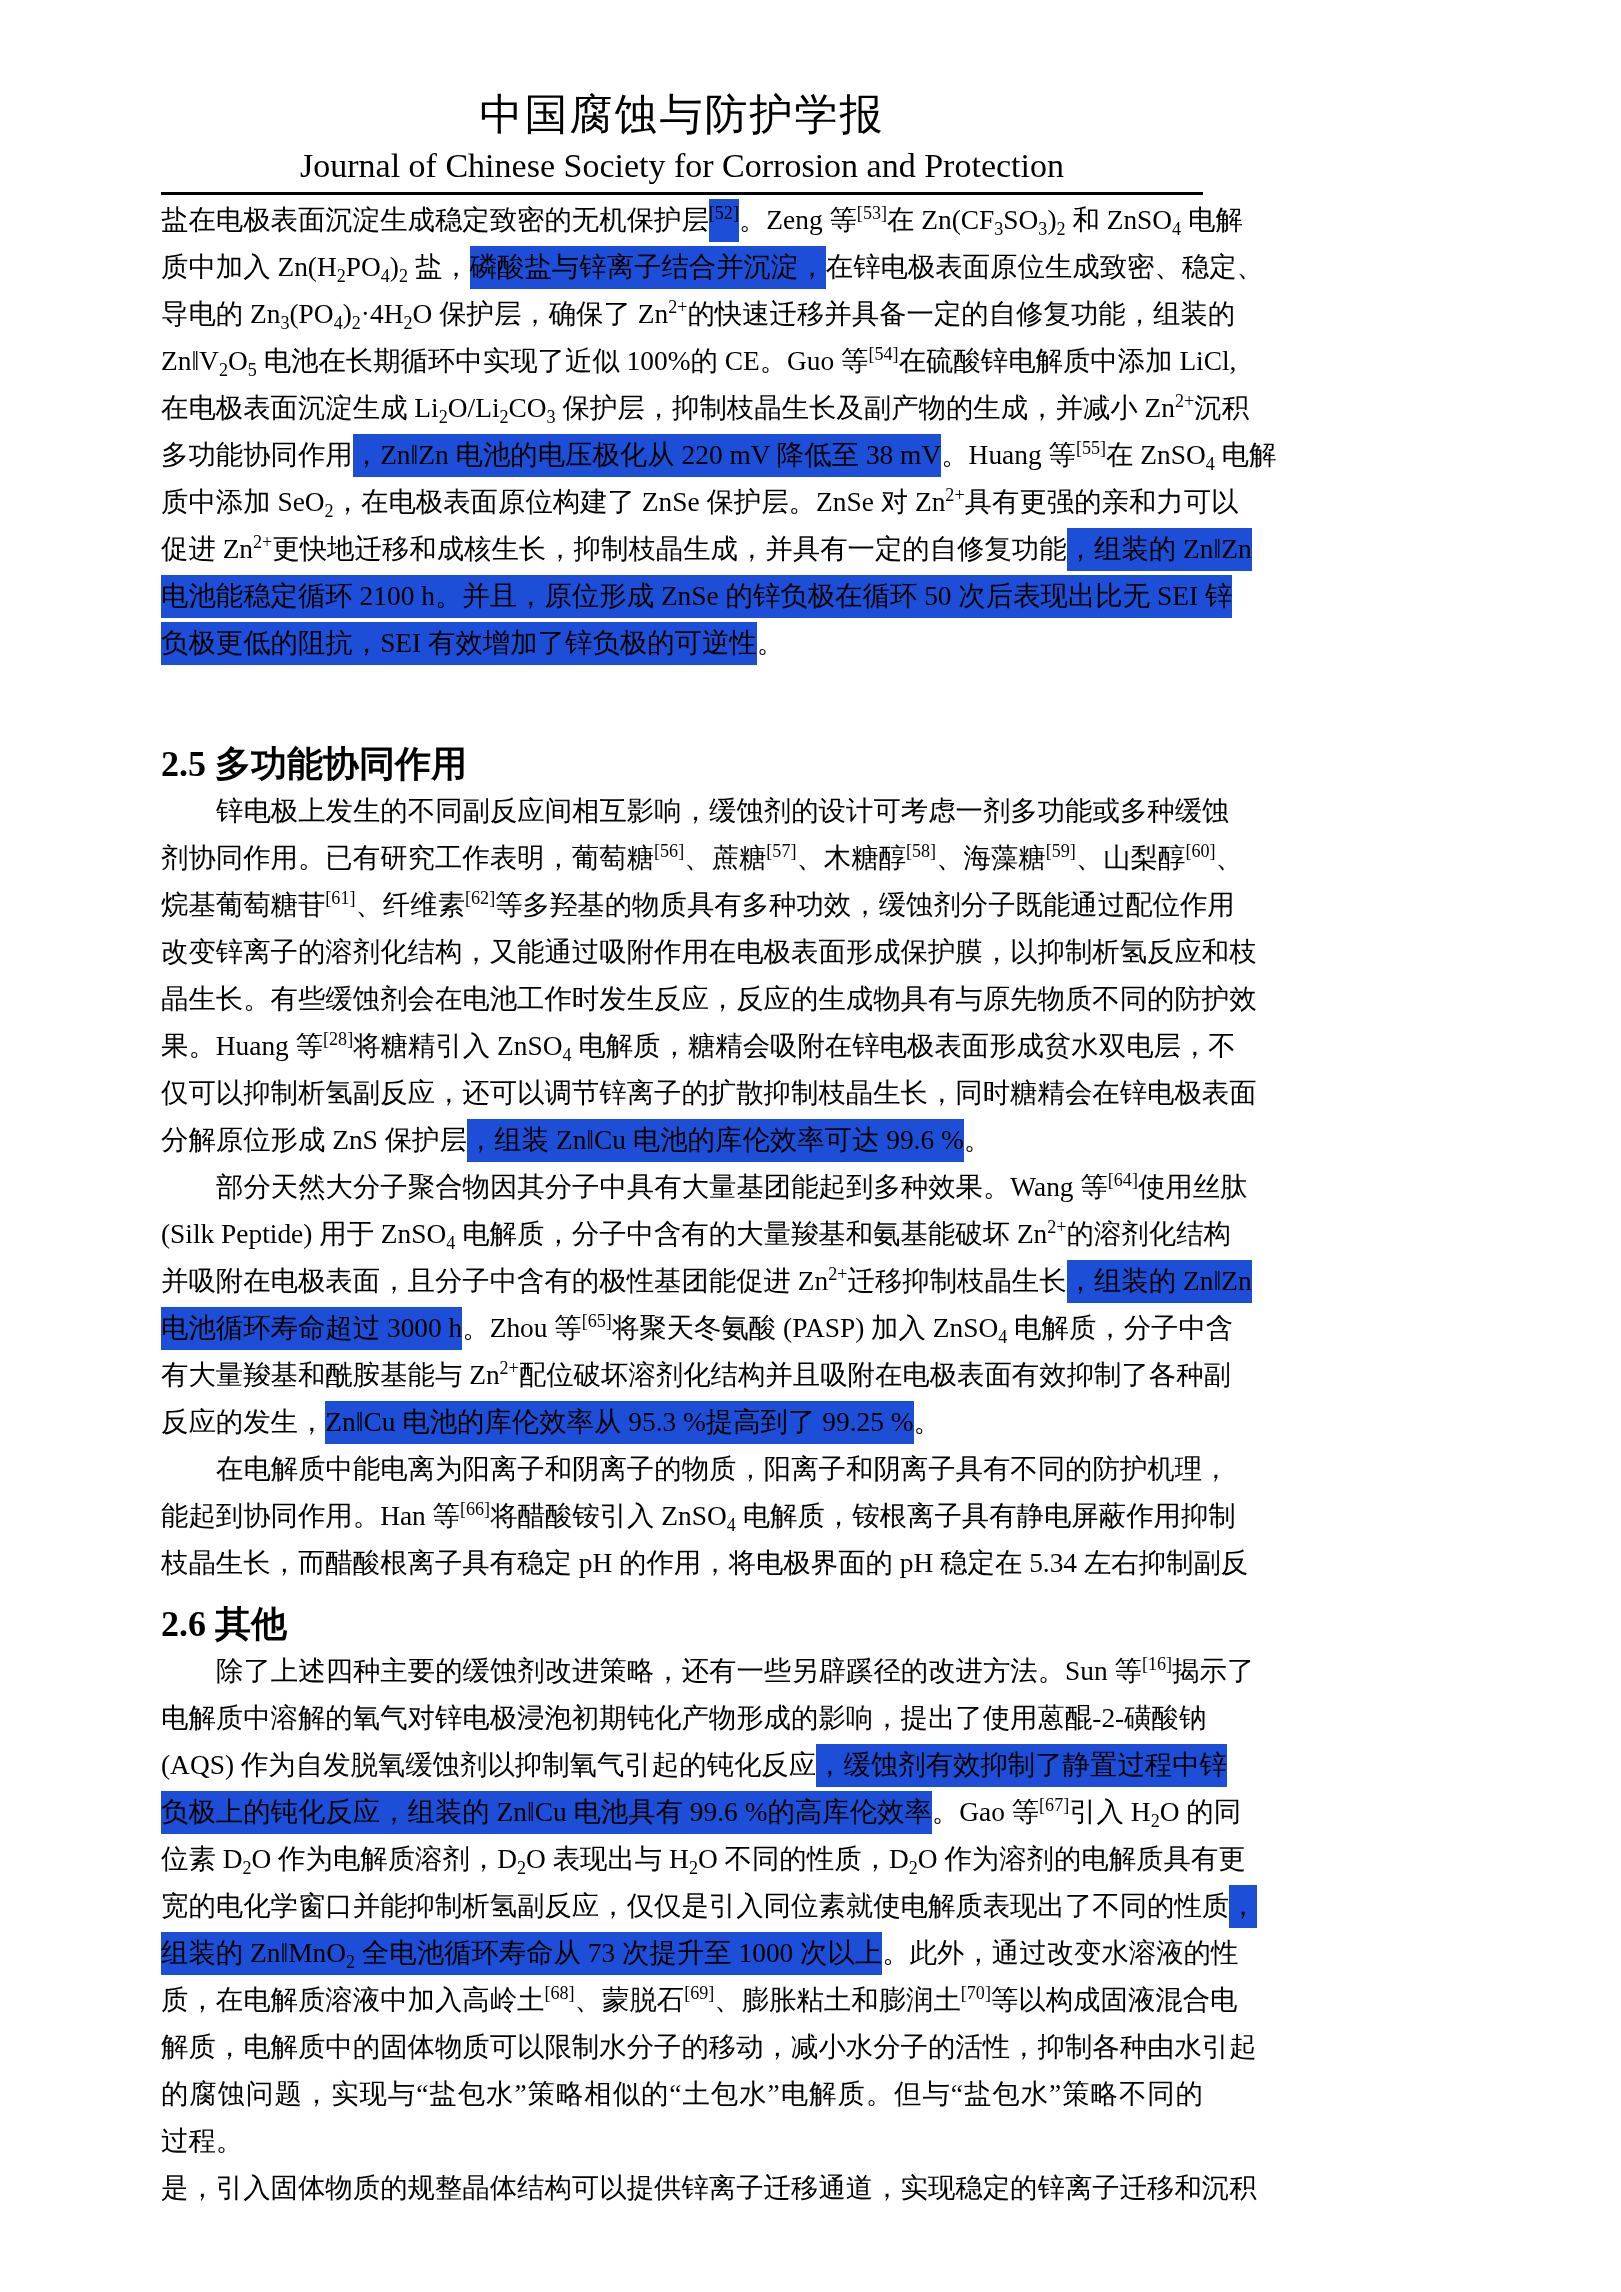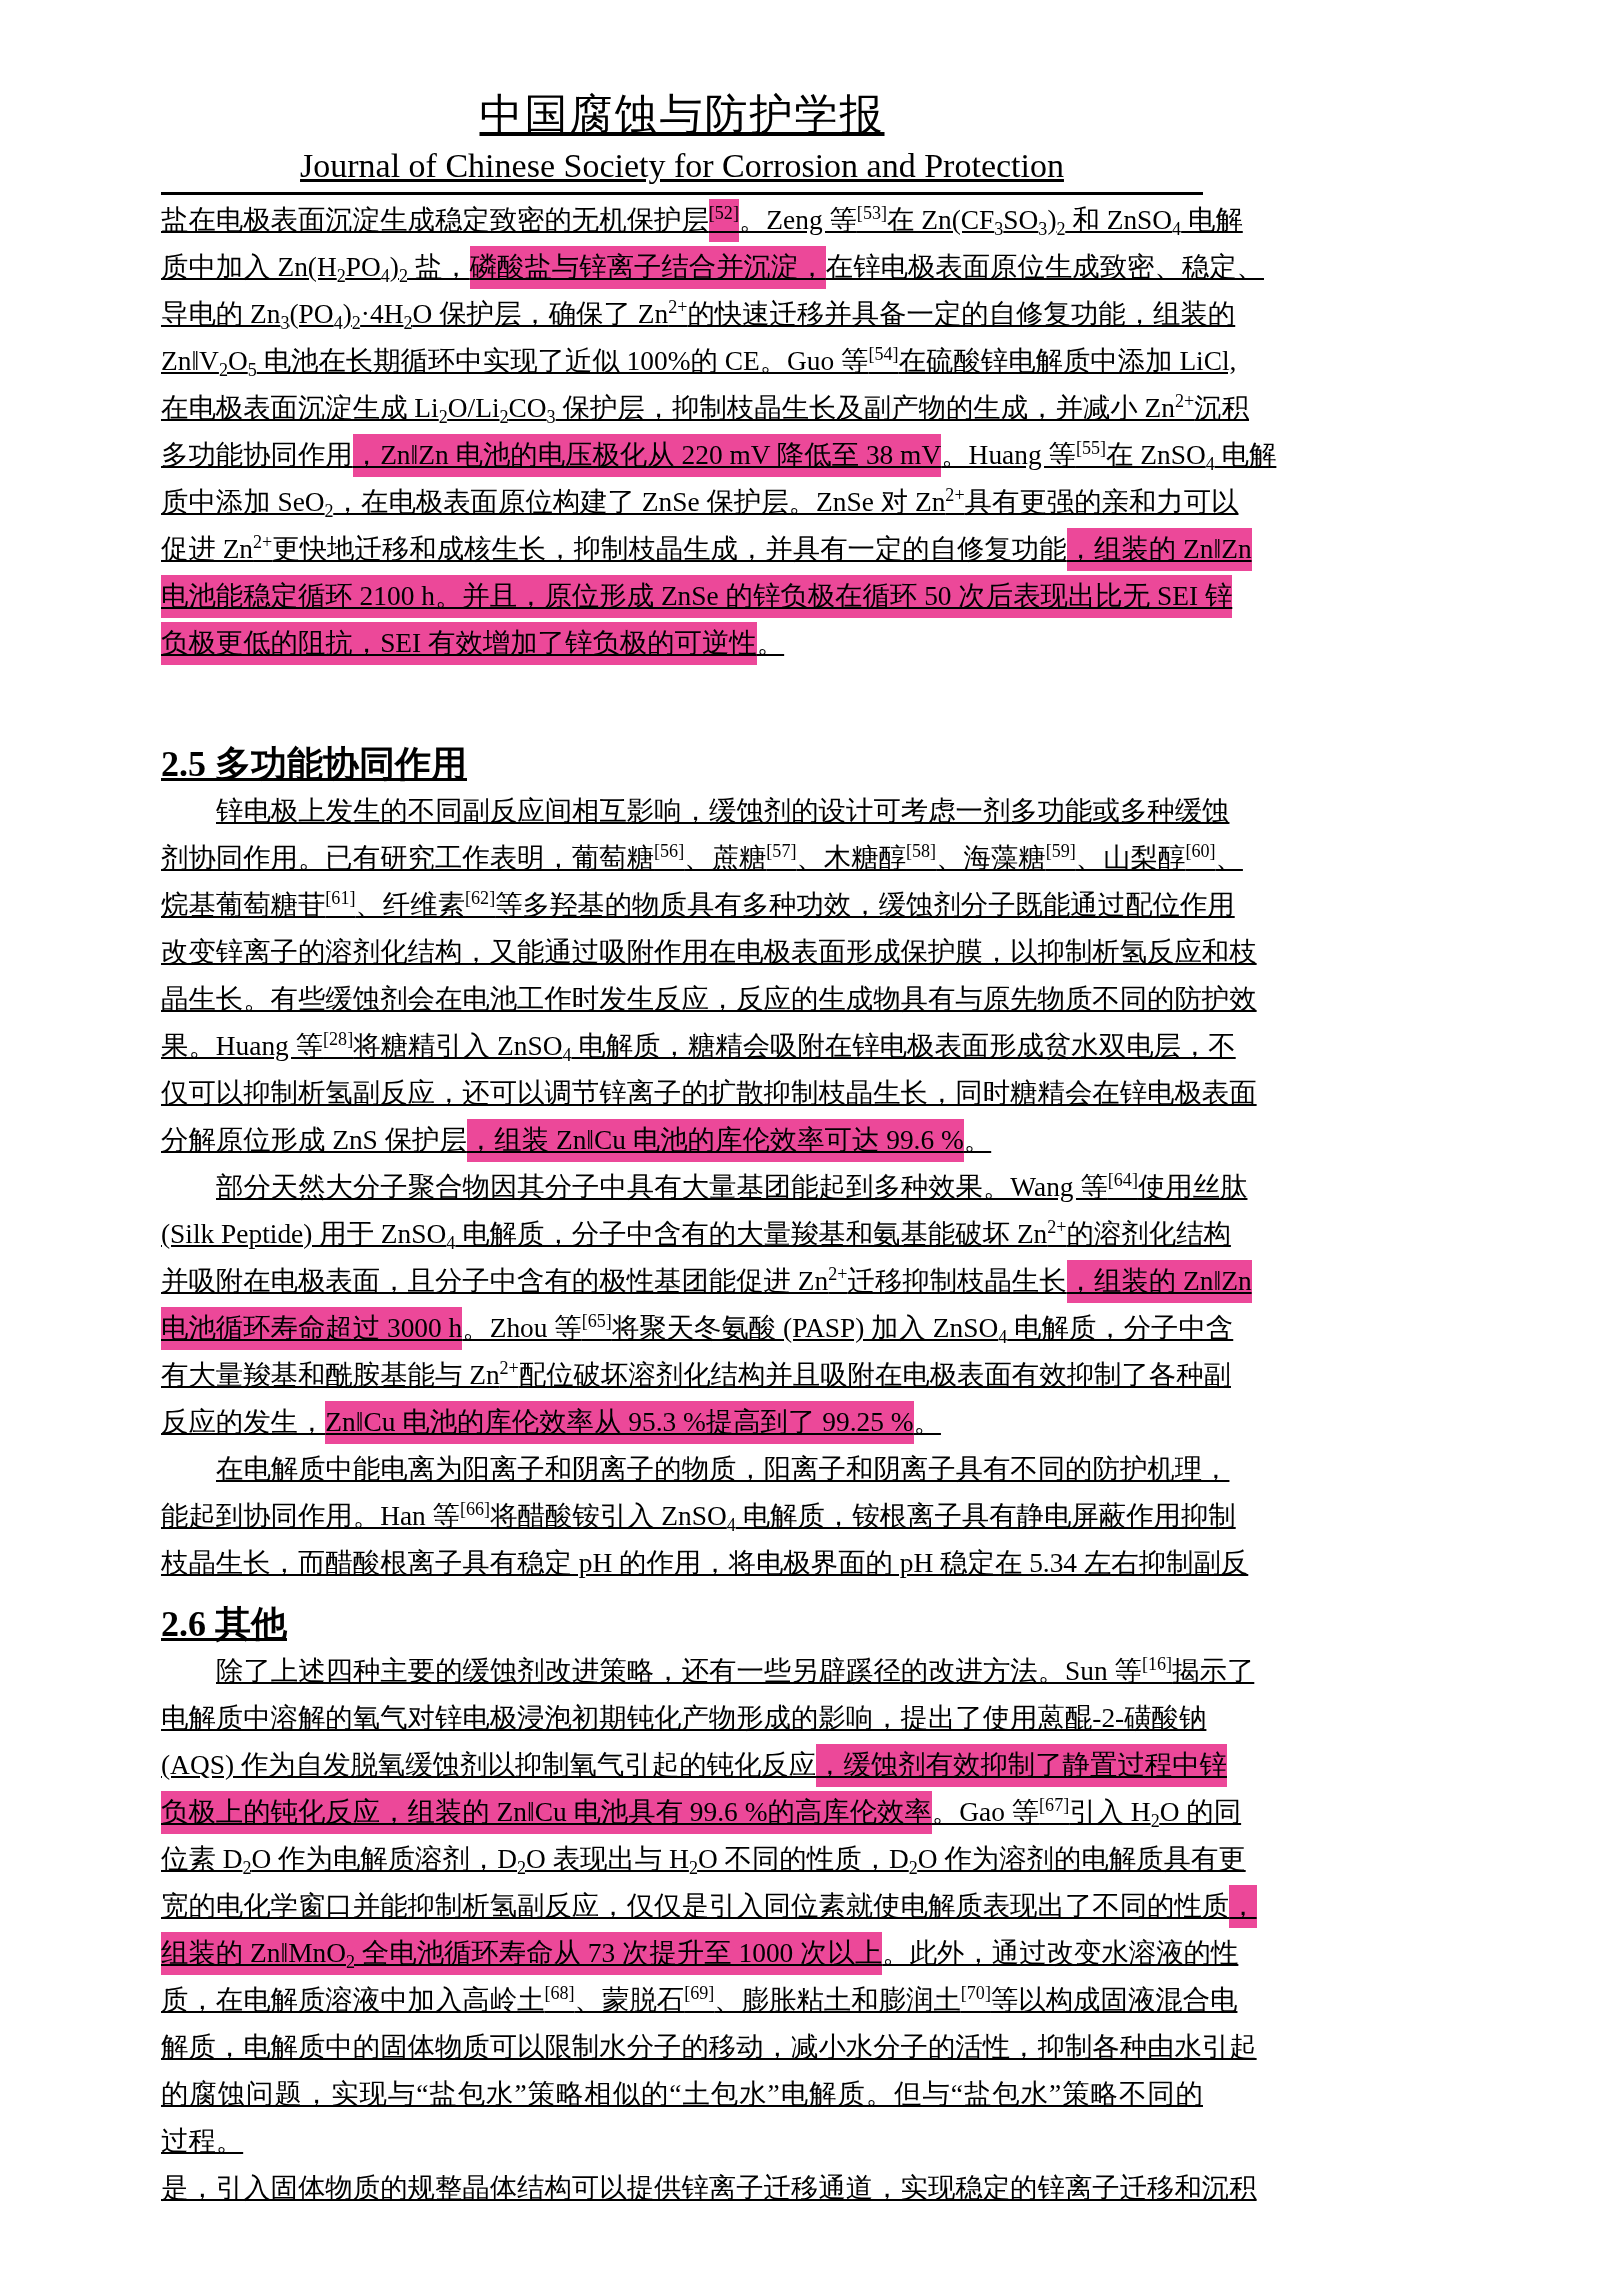--- a/index.html
+++ b/index.html
@@ -2,41 +2,41 @@
 <html><head>
 <meta charset="utf-8">
 <style>
   html,body{margin:0;padding:0;background:#ffffff;}
   body{
     width:1621px;height:2293px;
     font-family:"Liberation Serif","DejaVu Serif",serif;
     color:#000;
     overflow:hidden;
   }
-  .page{width:1362px;height:2293px;box-sizing:border-box;padding:88px 159px 0 161px;text-decoration:underline;}
+  .page{width:1362px;height:2293px;box-sizing:border-box;padding:88px 159px 0 161px;}
   .journal-title-zh{
     text-align:center;font-size:43px;line-height:53px;letter-spacing:2px;
     margin:0 0 5.9px 0;
   }
   .journal-title-en{
     text-align:center;font-size:34px;line-height:37px;margin:0 0 7.8px 0;
   }
   .header-rule{border:0;border-top:3.9px solid #000;margin:0 0 2px 0;}
   .content{margin-top:2px;}
   .line{
     font-size:27.4px;line-height:47px;height:47px;
     text-align:justify;text-align-last:justify;
     overflow:visible;white-space:nowrap;
   }
   .line.last{text-align-last:left;white-space:normal;}
   .line.indent{text-indent:55px;}
   .h2{font-size:36px;font-weight:bold;line-height:47px;height:47px;}
   .h2.h26{margin-top:14px;}
   .gap{width:100%;}
-  .hl{background:#ec4899;padding:5.9px 0 7.8px 0;}
+  .hl{background:#1d4ed8;padding:5.9px 0 7.8px 0;}
   sup,sub{font-size:0.66em;line-height:0;}
   sup{vertical-align:super;}
   sub{vertical-align:sub;}
 </style>
 </head>
 <body>
 
 <div class="page">
   <div class="journal-title-zh">中国腐蚀与防护学报</div>
   <div class="journal-title-en">Journal of Chinese Society for Corrosion and Protection</div>

